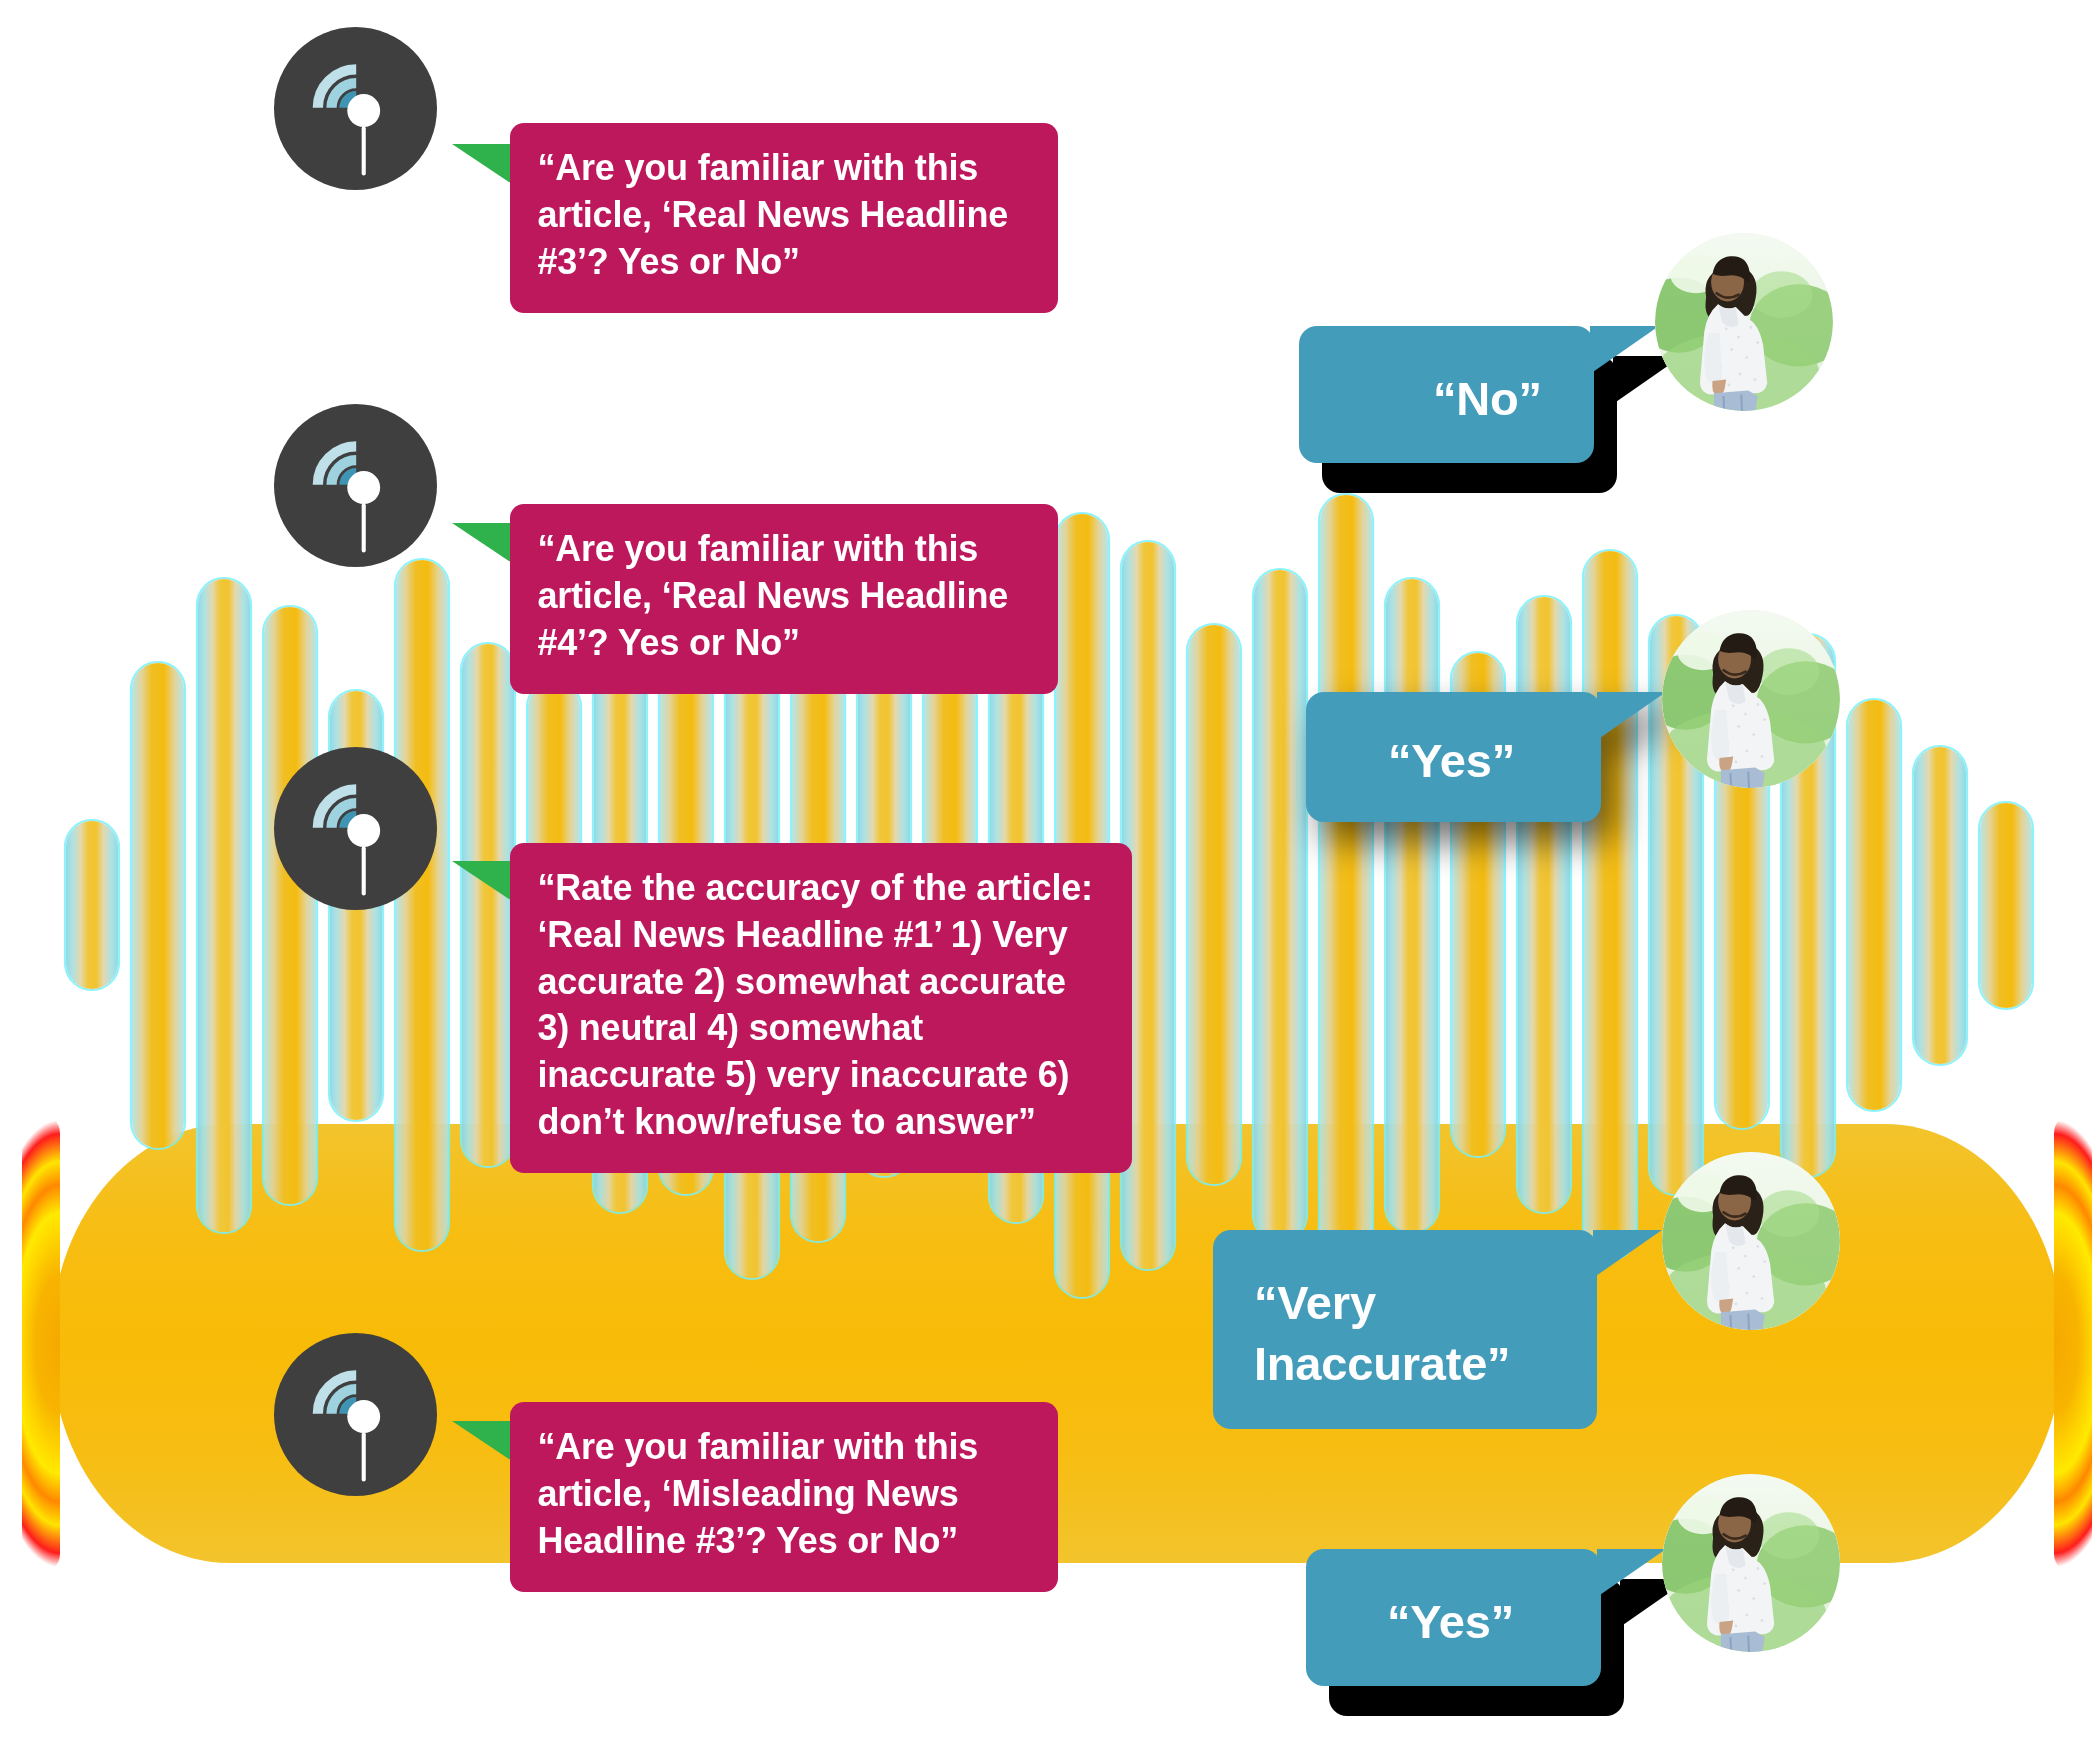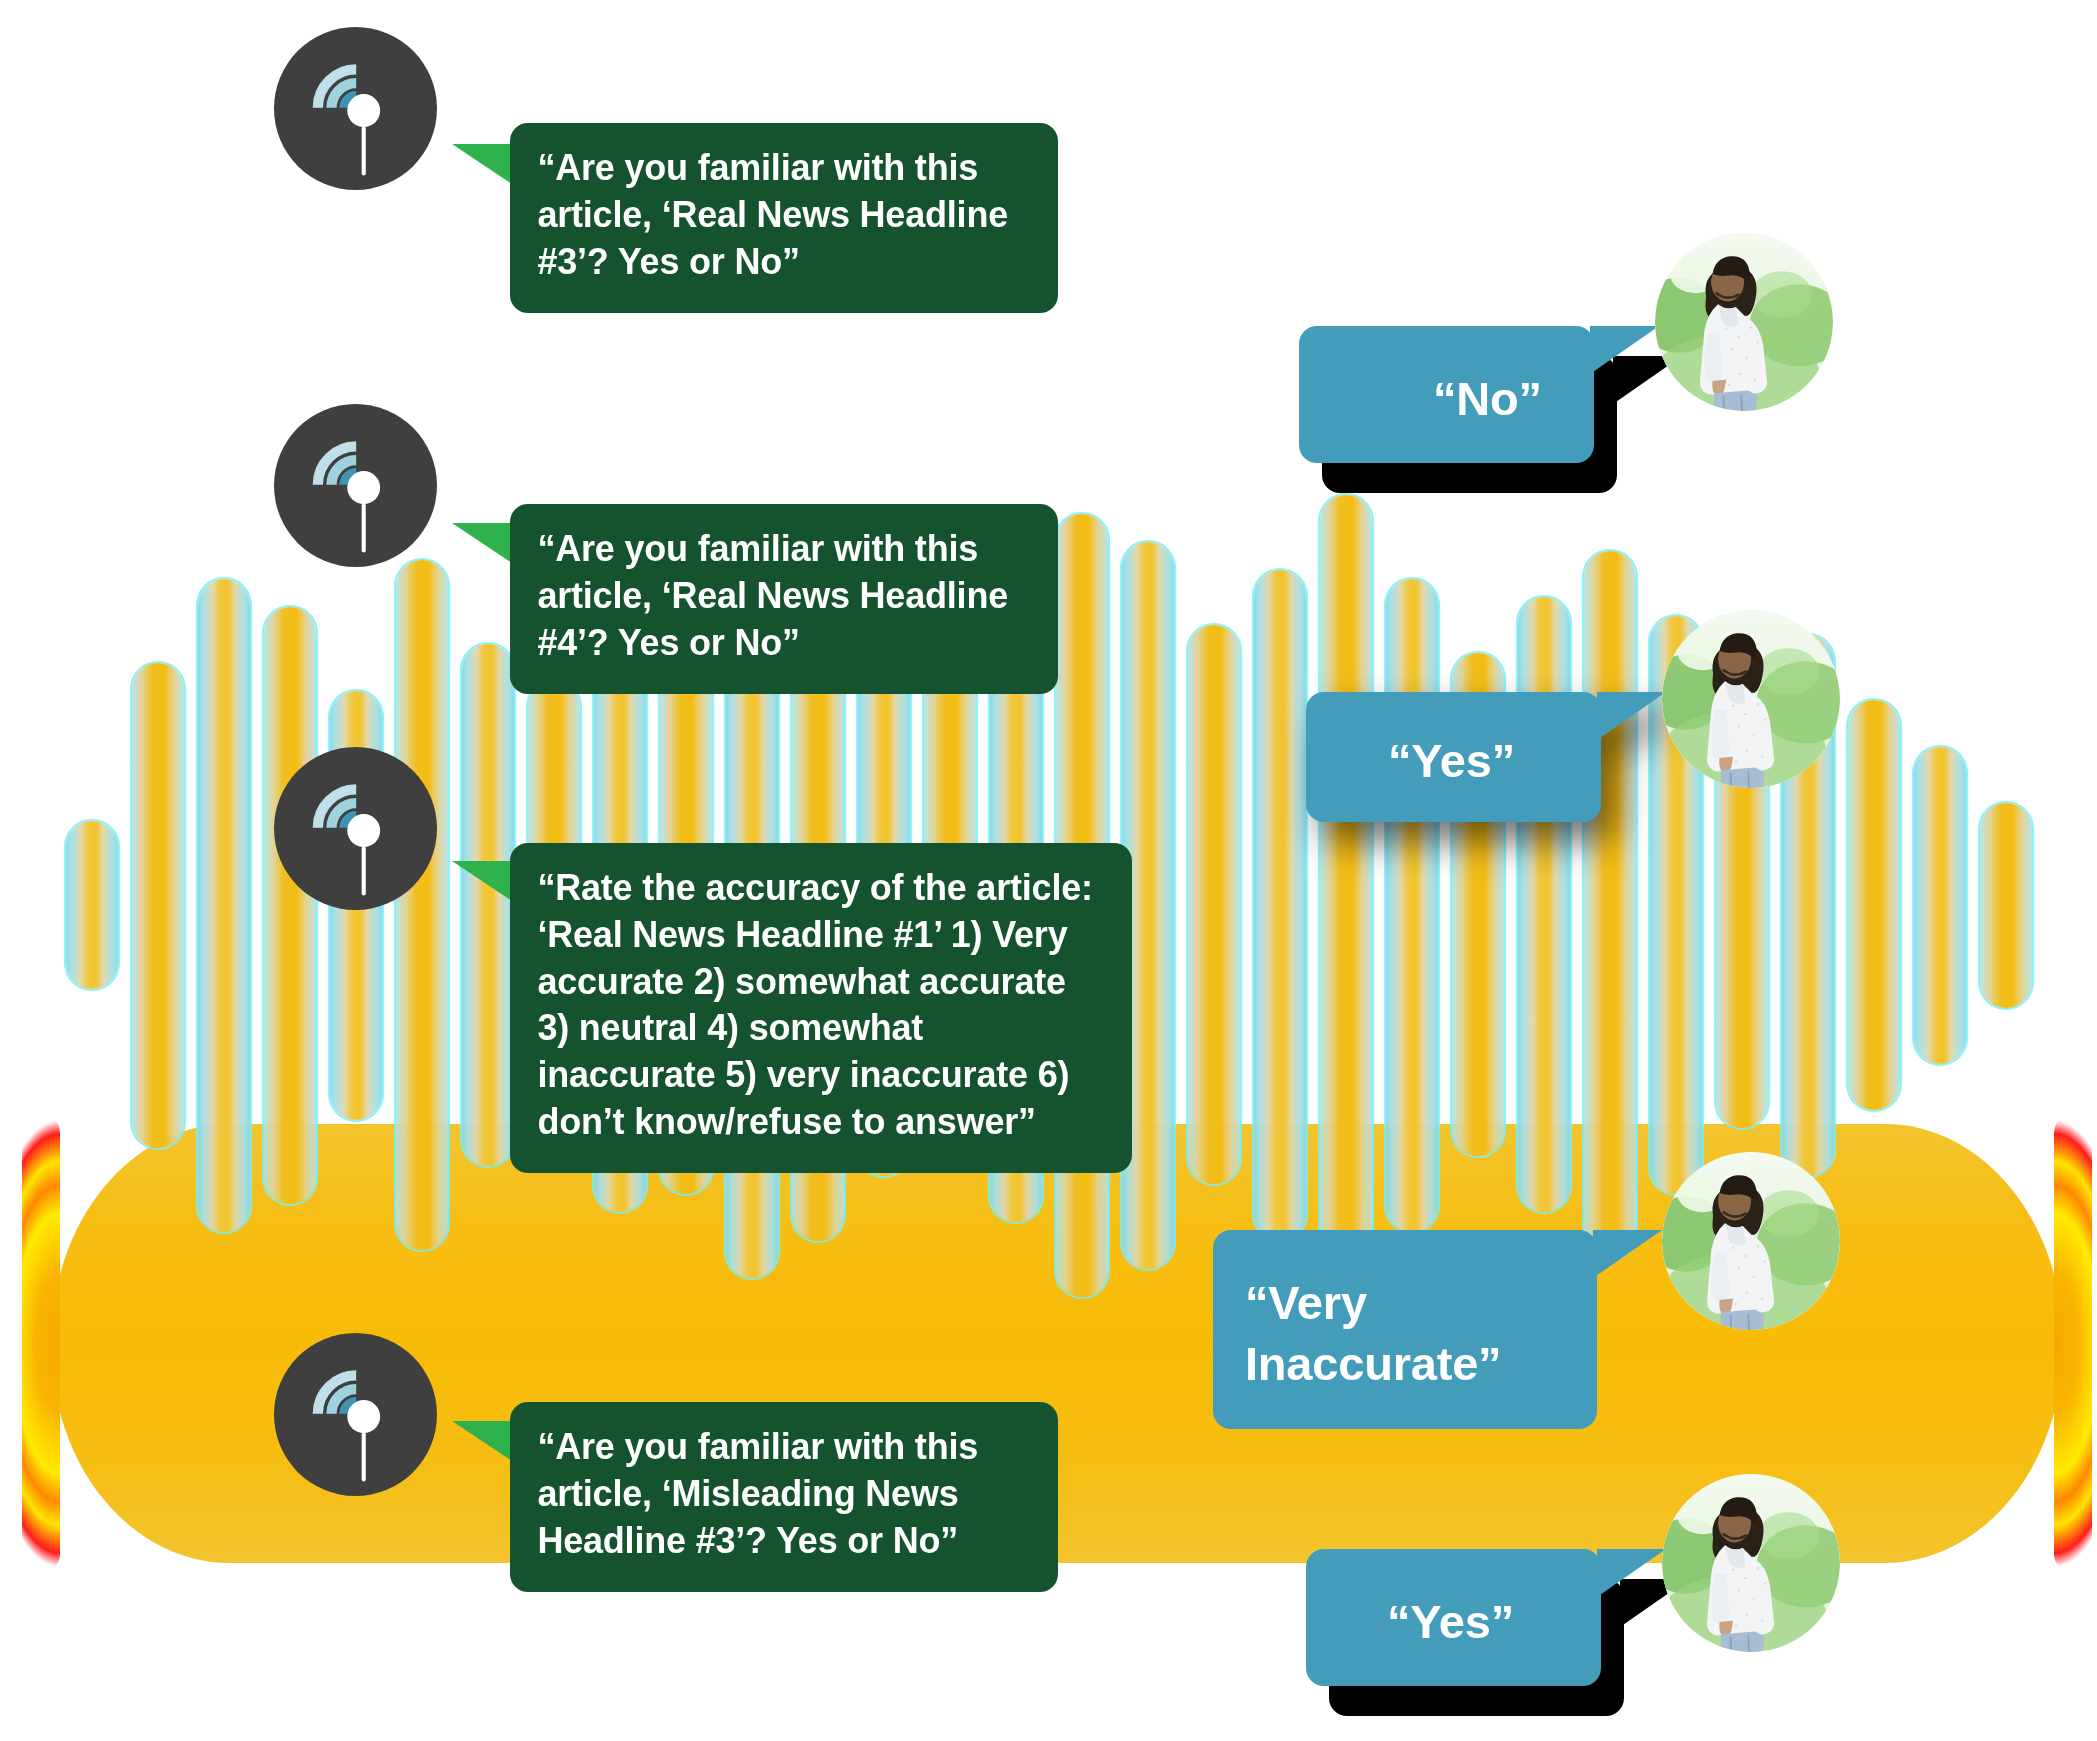--- a/index.html
+++ b/index.html
@@ -76,21 +76,21 @@
   .bubble{
     position:absolute;
     border-radius:18px;
     color:#fff;
     font-weight:700;
     line-height:1.30;
     letter-spacing:-0.2px;
     box-sizing:border-box;
   }
   .bubble .txt{white-space:pre-line;display:block;}
-  .bubble.green{background:#14532d;}
+  .bubble.green{background:#be185d;border-radius:14px;}
   .bubble.blue{background:#449cbb;}
 
   
   .tail{position:absolute;width:0;height:0;}
   .tail-left{
     border-top:0 solid transparent;
     border-bottom:42px solid transparent;
     border-right:63px solid #2fb24c;
   }
   .tail-right{
@@ -291,21 +291,21 @@
   </div>
 
   <div class="bub-wrap" style="left:452px;top:843px;">
     <div class="tail tail-left" style="left:0;top:18px;"></div>
     <div class="bubble green" style="left:58px;top:0;width:622px;padding:22px 25px 27.4px 27.4px;font-size:36px;">
       <span class="txt">“Rate the accuracy of the article: ‘Real News Headline #1’ 1) Very accurate 2) somewhat accurate 3) neutral 4) somewhat inaccurate 5) very inaccurate 6) don’t know/refuse to answer”</span>
     </div>
   </div>
 
   <div class="bub-wrap" style="left:1213px;top:1230px;">
-    <div class="bubble blue" style="left:0;top:0;width:384px;height:199px;padding:42px 0 0 32px;font-size:47px;">
+    <div class="bubble blue" style="left:0;top:0;width:384px;height:199px;padding:42px 0 0 41px;font-size:47px;">
       <span class="txt">“Very Inaccurate”</span>
     </div>
     <div class="tail tail-right" style="left:380px;top:0;"></div>
   </div>
 
   <div class="person" style="left:1662px;top:1152px;">
     <svg viewBox="0 0 260 260">
       <g clip-path="url(#clipA)">
         <rect width="260" height="260" fill="url(#skyA)"></rect>
         <ellipse cx="35" cy="120" rx="60" ry="55" fill="#7bbf5e" opacity=".85"></ellipse>

